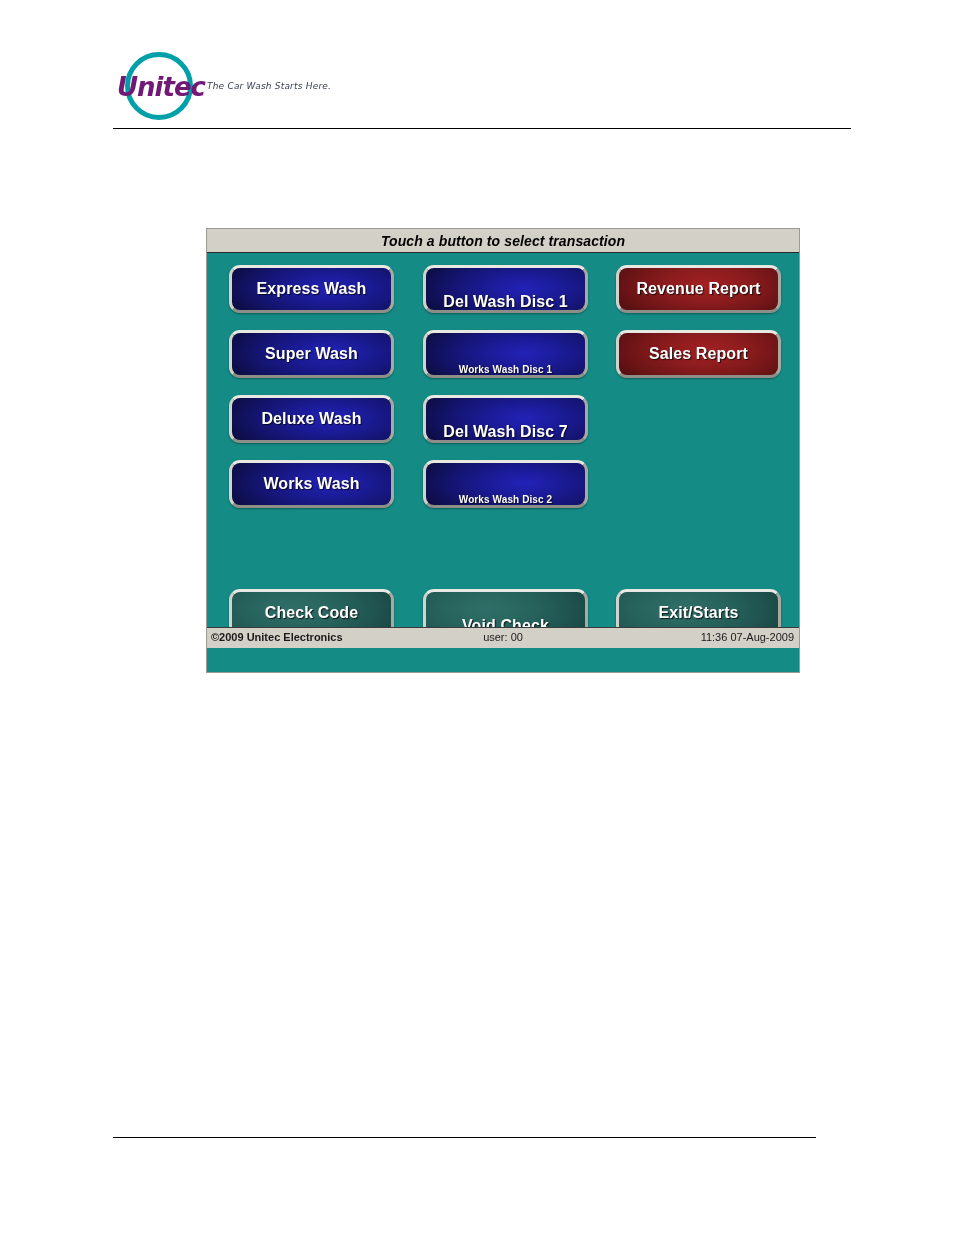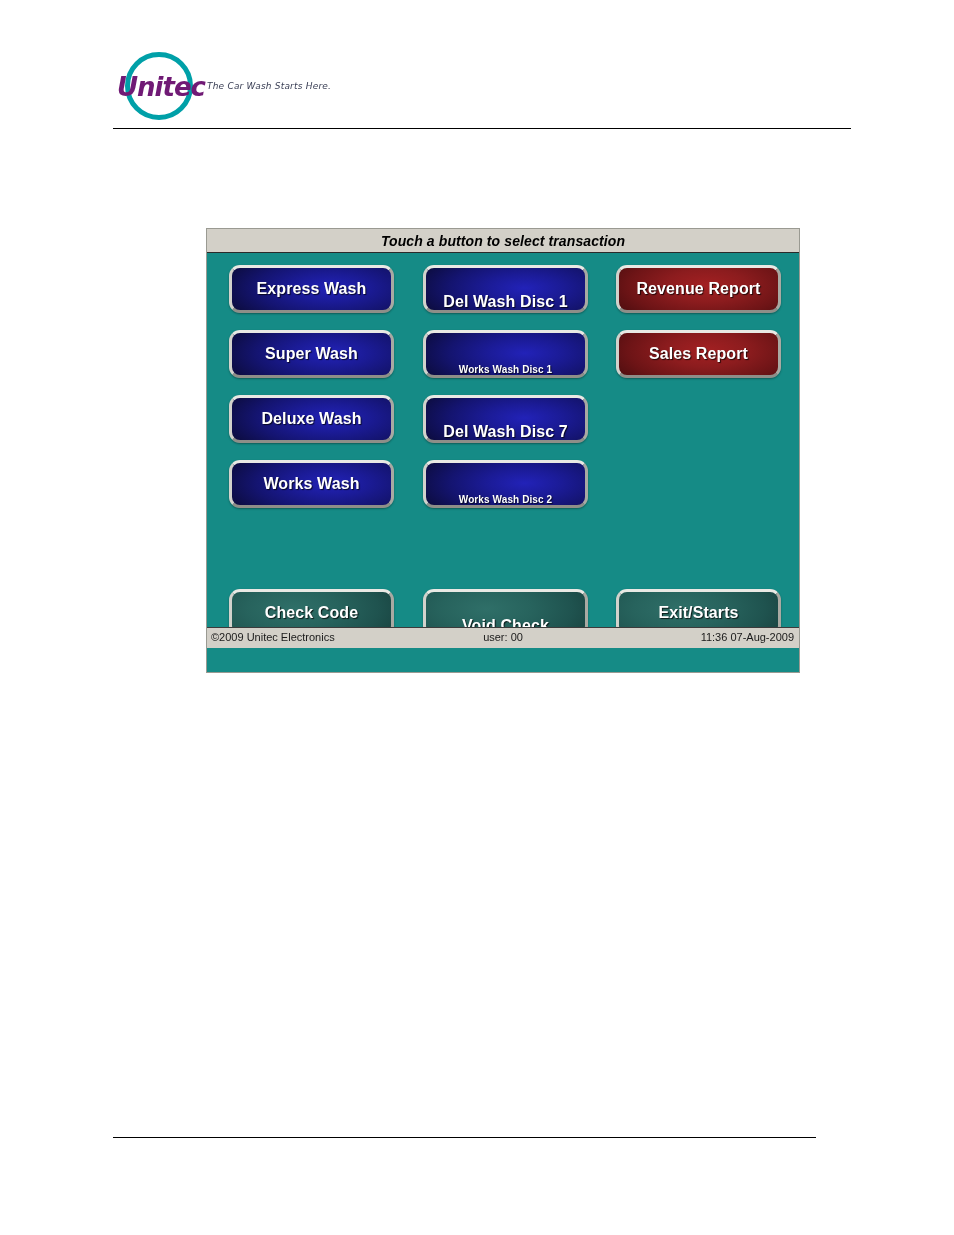--- a/index.html
+++ b/index.html
@@ -192,20 +192,21 @@
     border-top: 1px solid #3b3b3b;
     box-sizing: border-box;
     font-size: 11px;
     color: #1a1a1a;
   }
   .status-left {
     position: absolute;
     left: 4px;
     top: 3px;
     white-space: nowrap;
+    font-weight: bold;
   }
   .status-center {
     position: absolute;
     left: 0;
     right: 0;
     top: 3px;
     text-align: center;
     white-space: nowrap;
   }
   .status-right {

